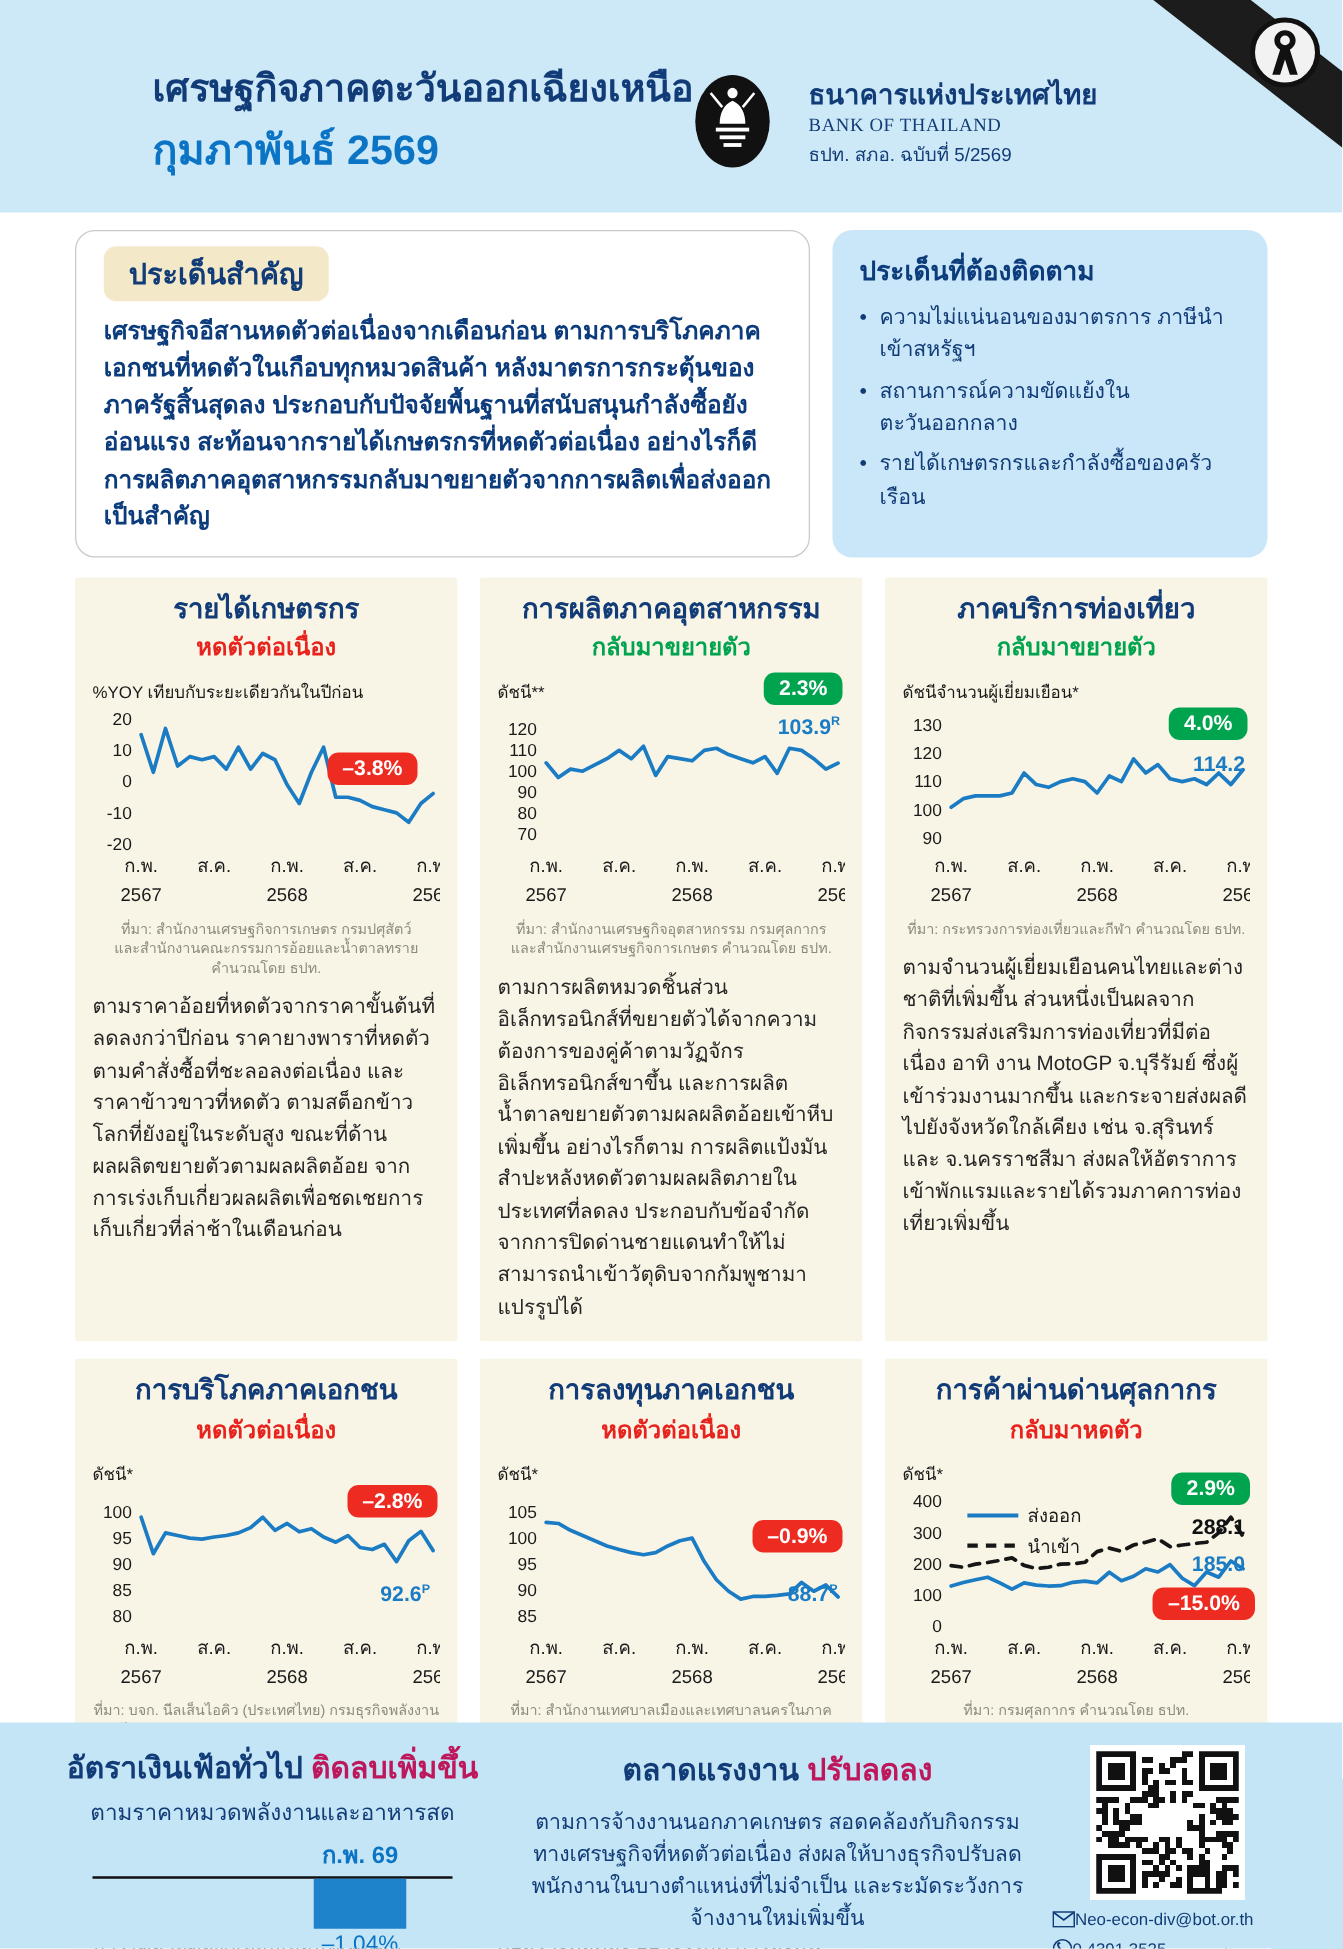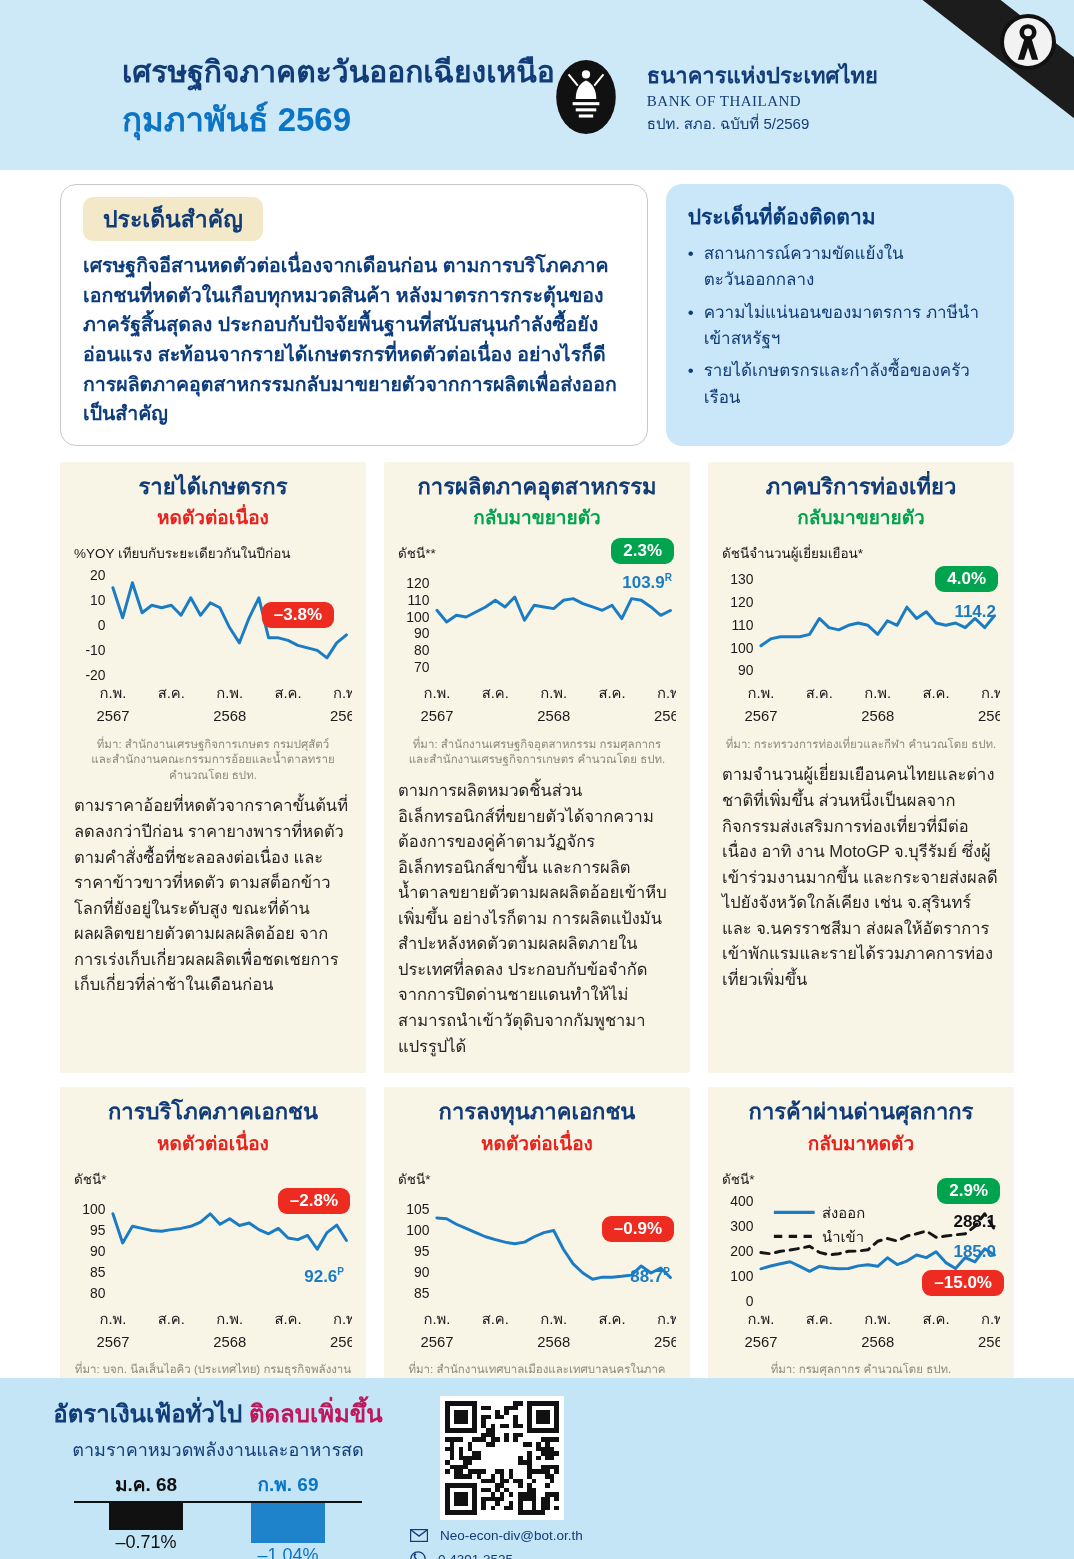--- a/index.html
+++ b/index.html
@@ -68,21 +68,21 @@
   .baseline{position:absolute;top:29px;left:6px;right:6px;height:2px;background:#111}
   .bar-group{position:absolute;top:0;width:120px;display:flex;flex-direction:column;align-items:center}
   .bar-group .bar-label{height:26px;font-size:19px;font-weight:bold;line-height:26px}
   .bar-group .bar{width:74px;margin-top:5px}
   .bar-group .bar-value{font-size:18px;margin-top:2px}
   .g1{left:18px}.g2{left:160px}
   .labor{flex:1;text-align:center;padding-top:2px}
   .labor-body{font-size:17px;color:#123c77;line-height:1.5;margin-top:10px;padding:0 8px}
   .contact{width:206px;display:flex;flex-direction:column;align-items:flex-start;padding-top:2px}
   .qr-box{width:124px;height:124px;background:#fff;padding:5px;margin-left:30px}
-  .contact-line{display:flex;align-items:center;gap:12px;font-size:13.5px;color:#123c77;margin-top:8px}
+  .contact-line{display:flex;align-items:center;gap:0;font-size:13.5px;color:#123c77;margin-top:8px}
   .contact-line svg{flex:0 0 auto}
 </style>
 </head>
 <body>
 
 <div class="page">
 
   <div class="header">
     <div class="ribbon-band"></div>
     <div class="header-inner">
@@ -119,22 +119,22 @@
   </div>
 
   <div class="row-key">
     <div class="key-box">
       <span class="key-badge">ประเด็นสำคัญ</span>
       <div class="key-body">เศรษฐกิจอีสานหดตัวต่อเนื่องจากเดือนก่อน ตามการบริโภคภาคเอกชนที่หดตัวในเกือบทุกหมวดสินค้า หลังมาตรการกระตุ้นของภาครัฐสิ้นสุดลง ประกอบกับปัจจัยพื้นฐานที่สนับสนุนกำลังซื้อยังอ่อนแรง สะท้อนจากรายได้เกษตรกรที่หดตัวต่อเนื่อง อย่างไรก็ดี การผลิตภาคอุตสาหกรรมกลับมาขยายตัวจากการผลิตเพื่อส่งออกเป็นสำคัญ</div>
     </div>
     <div class="watch-box">
       <div class="watch-title">ประเด็นที่ต้องติดตาม</div>
       <ul class="watch-list" id="watch-list">
+          <li>ความไม่แน่นอนของมาตรการ ภาษีนำเข้าสหรัฐฯ</li>
           <li>สถานการณ์ความขัดแย้งในตะวันออกกลาง</li>
-          <li>ความไม่แน่นอนของมาตรการ ภาษีนำเข้าสหรัฐฯ</li>
           <li>รายได้เกษตรกรและกำลังซื้อของครัวเรือน</li>
         </ul>
     </div>
   </div>
 
   <div class="cards" id="cards-row-1">
       <div class="card c1">
         <div class="card-title">รายได้เกษตรกร</div>
         <div class="card-sub sub-red">หดตัวต่อเนื่อง</div>
         <div class="chart-wrap">
@@ -309,32 +309,34 @@
 
   <div class="bottom">
     <div class="infl">
       <div class="blk-title">
         <span>อัตราเงินเฟ้อทั่วไป</span>
         <span class="accent">ติดลบเพิ่มขึ้น</span>
       </div>
       <div class="infl-sub">ตามราคาหมวดพลังงานและอาหารสด</div>
       <div class="bars" id="infl-bars">
         <div class="baseline"></div>
-      <div class="bar-group g1">
-            <div class="bar-label" style="color: rgb(17, 17, 17);">ม.ค. 68</div>
-            <div class="bar" style="height: 27px; background: rgb(17, 17, 17);"></div>
-            <div class="bar-value" style="color: rgb(17, 17, 17);">–0.71%</div>
-          </div>
           <div class="bar-group g2">
             <div class="bar-label" style="color: rgb(11, 116, 197);">ก.พ. 69</div>
             <div class="bar" style="height: 40px; background: rgb(31, 131, 204);"></div>
             <div class="bar-value" style="color: rgb(11, 116, 197);">–1.04%</div>
           </div>
         </div>
 
+    </div>
+    <div class="labor">
+      <div class="blk-title">
+        <span>ตลาดแรงงาน</span>
+        <span class="accent">ปรับลดลง</span>
+      </div>
+      <div class="labor-body">ตามการจ้างงานนอกภาคเกษตร สอดคล้องกับกิจกรรมทางเศรษฐกิจที่หดตัวต่อเนื่อง ส่งผลให้บางธุรกิจปรับลดพนักงานในบางตำแหน่งที่ไม่จำเป็น และระมัดระวังการจ้างงานใหม่เพิ่มขึ้น</div>
     </div>
     <div class="contact">
       <div class="qr-box">
         <svg id="qr-svg" width="114" height="114" viewBox="0 0 25 25" shape-rendering="crispEdges">
             <rect x="15" y="0" width="1" height="1" fill="#111"></rect>
             <rect x="16" y="0" width="1" height="1" fill="#111"></rect>
             <rect x="8" y="1" width="1" height="1" fill="#111"></rect>
             <rect x="9" y="1" width="1" height="1" fill="#111"></rect>
             <rect x="13" y="1" width="1" height="1" fill="#111"></rect>
             <rect x="14" y="1" width="1" height="1" fill="#111"></rect>

